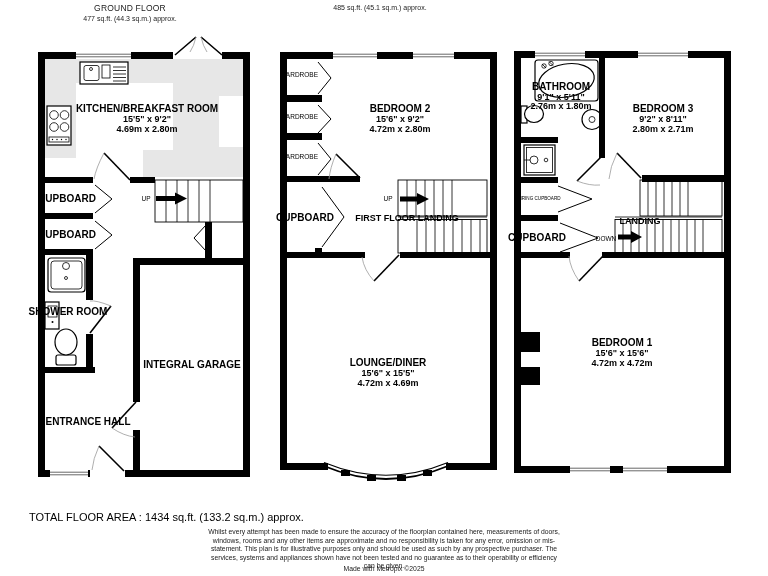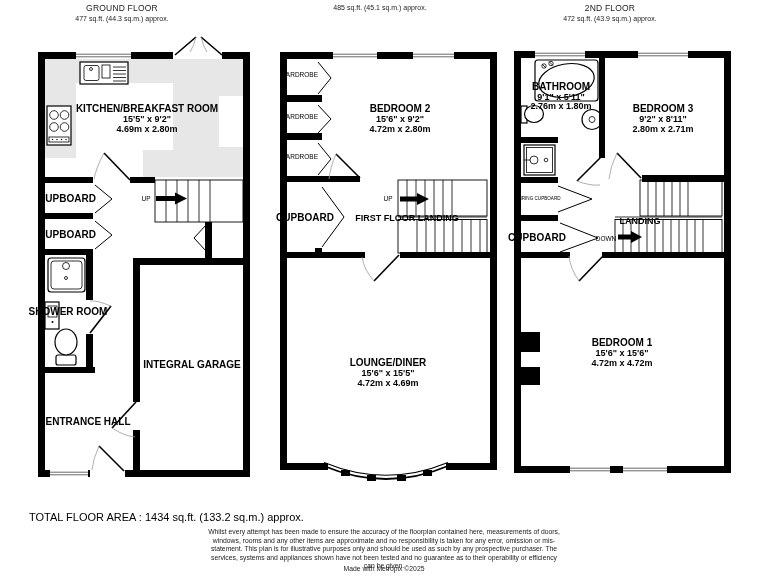--- a/index.html
+++ b/index.html
@@ -30,30 +30,26 @@
   .arc{fill:none;stroke:#9a9a9a;stroke-width:.8;}
   .win{fill:#fff;}
   .winln{fill:none;stroke:#000;stroke-width:.6;}
   .gray{fill:#e7e7e7;}
 </style>
 </head>
 <body>
 
 <div id="page">
 
-  <div class="hdr" style="left:12px">
+  <div class="hdr" style="left:20px">
     <div class="hdr-title">GROUND FLOOR</div>
     <div class="hdr-sub">477 sq.ft. (44.3 sq.m.) approx.</div>
   </div>
   <div class="hdr" style="left:270px">
     <div class="hdr-sub">485 sq.ft. (45.1 sq.m.) approx.</div>
-  </div>
-  <div class="hdr" style="left:500px">
-    <div class="hdr-title">2ND FLOOR</div>
-    <div class="hdr-sub">472 sq.ft. (43.9 sq.m.) approx.</div>
   </div>
 
   <svg width="768" height="576" viewBox="0 0 768 576">
 
     <g>
       <g>
         <rect class="gray" x="45" y="59" width="128" height="24"></rect>
         <rect class="gray" x="45" y="59" width="31" height="99"></rect>
         <rect class="gray" x="173" y="59" width="70" height="118"></rect>
         <rect class="gray" x="143" y="150" width="30" height="27"></rect>

